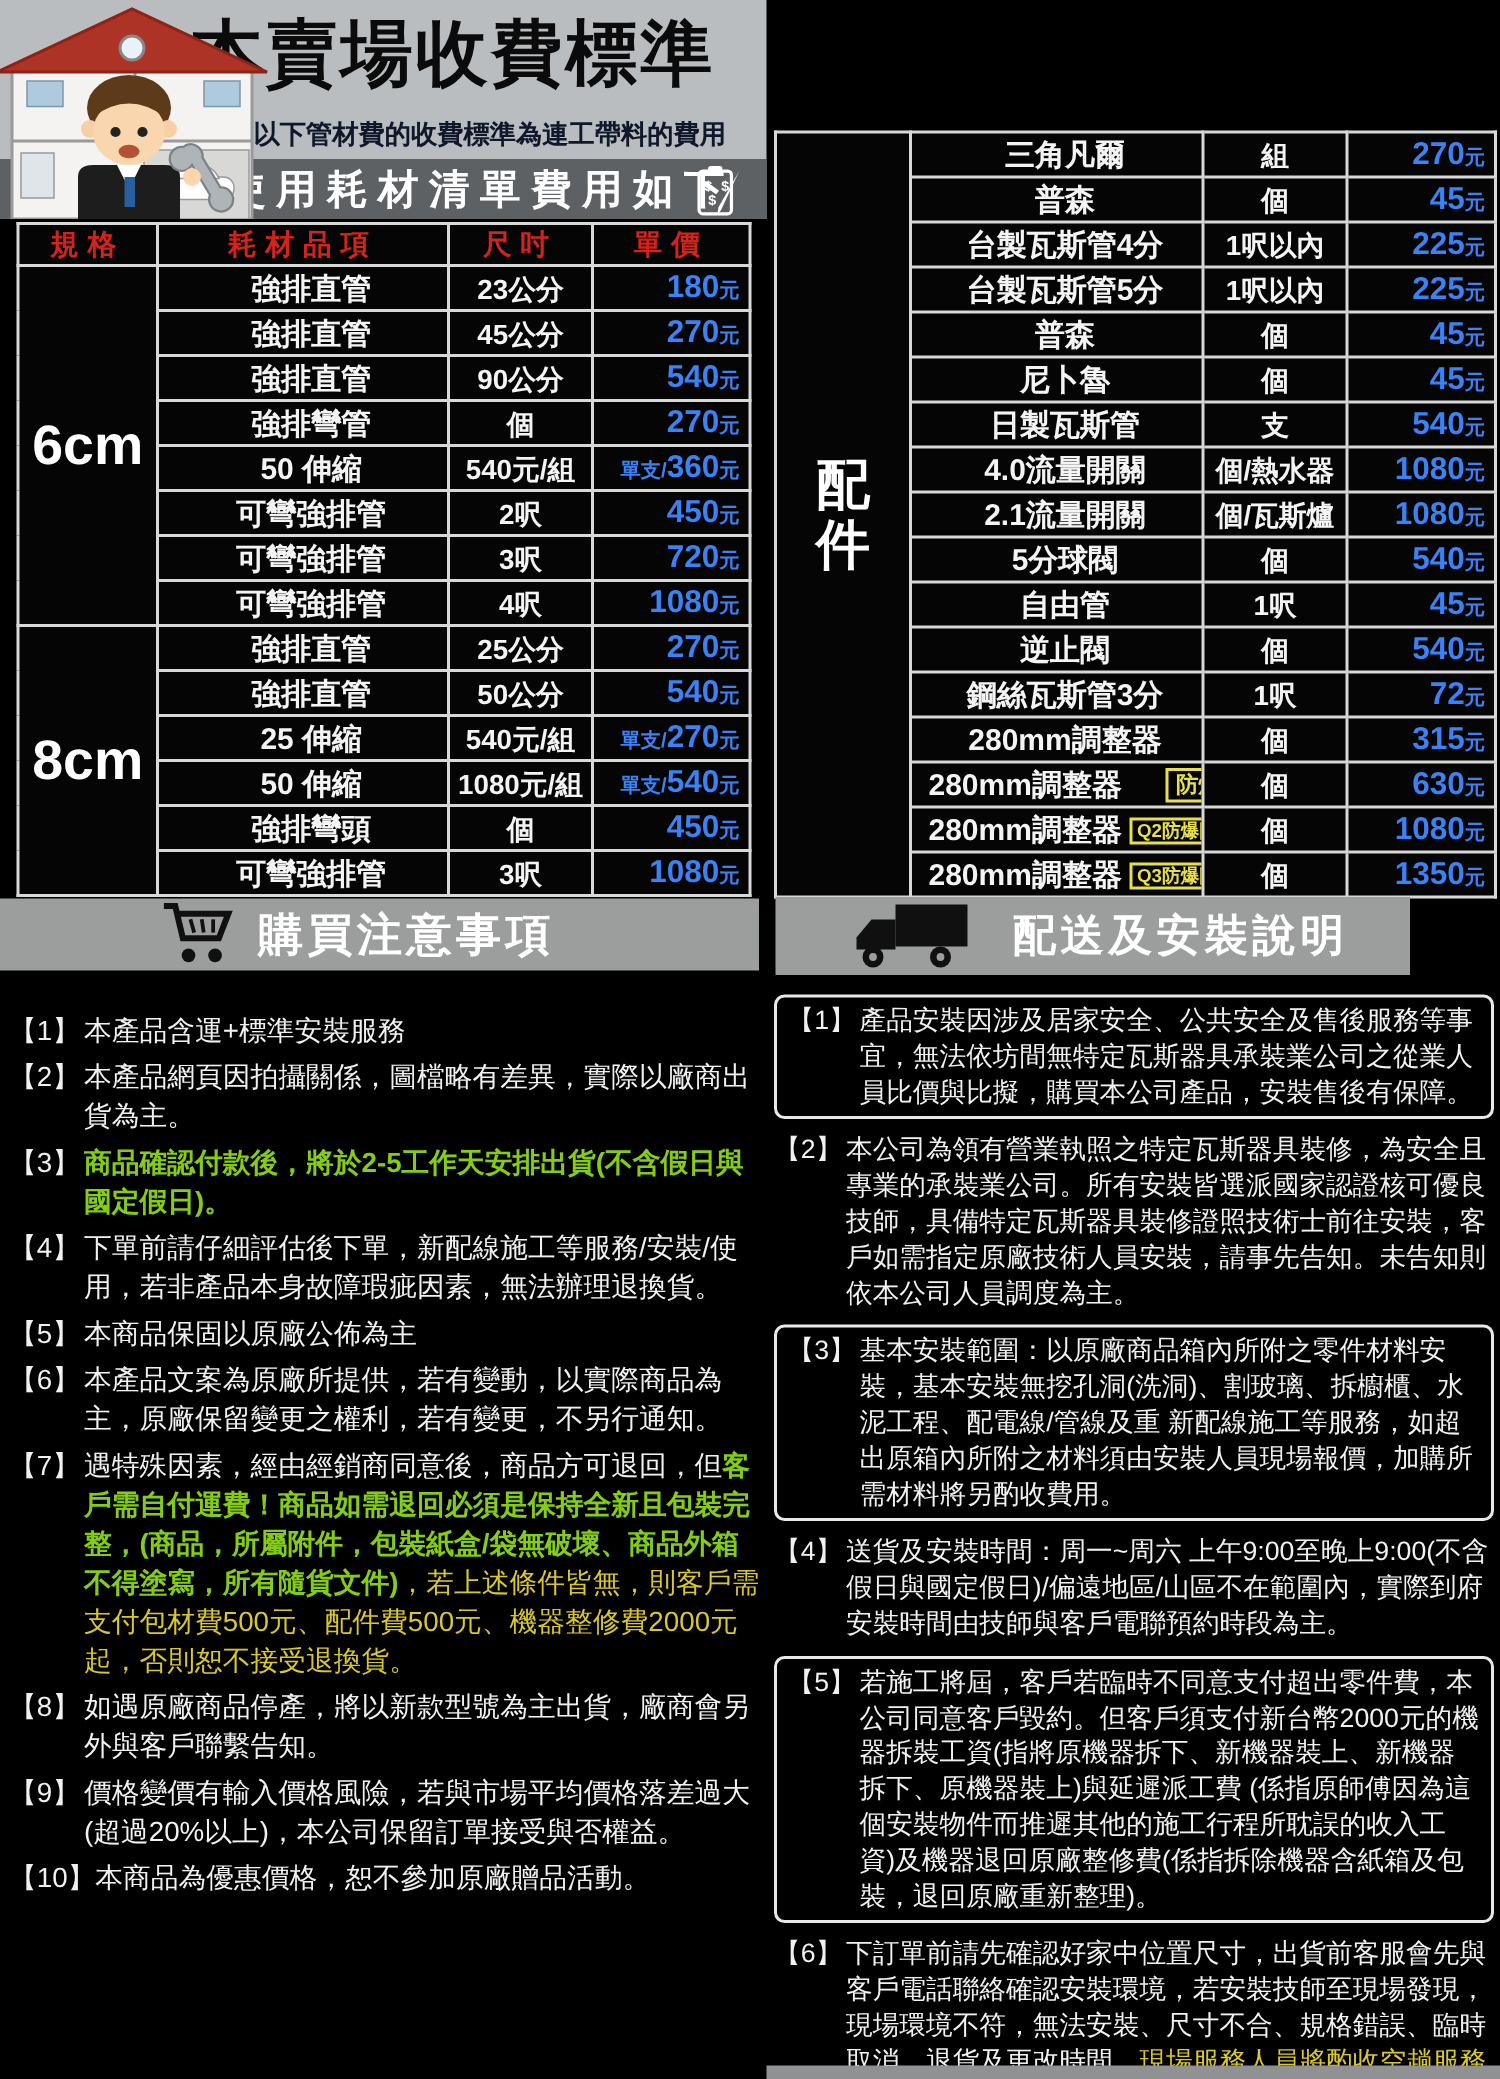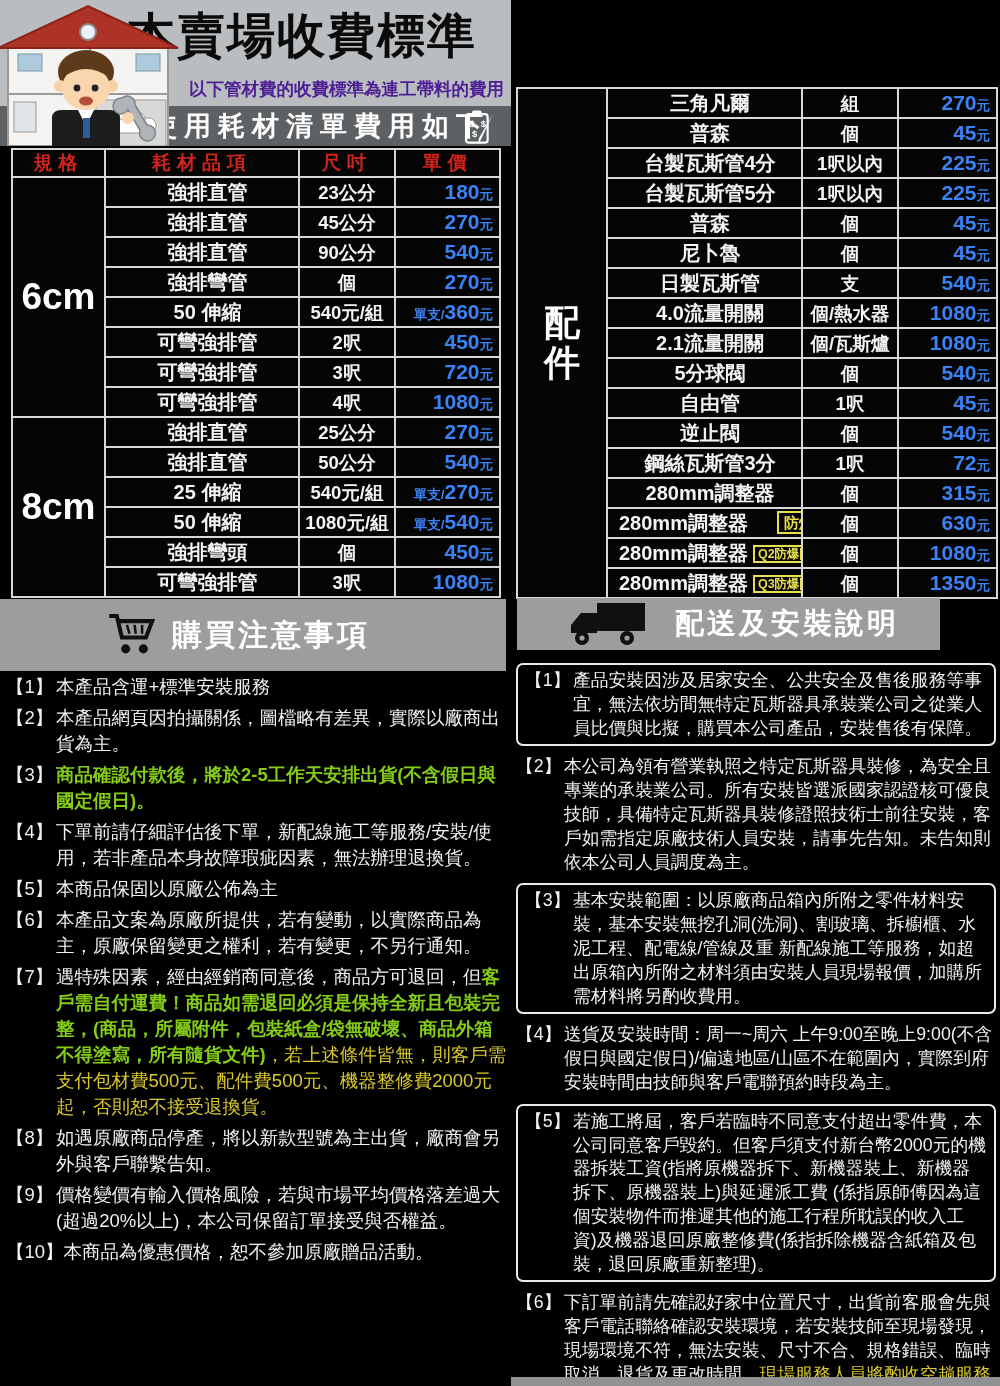--- a/index.html
+++ b/index.html
@@ -5,21 +5,21 @@
   html,body{margin:0;padding:0;background:#000;}
   body{width:1000px;height:1386px;position:relative;font-family:"Liberation Sans","DejaVu Sans",sans-serif;}
   .page{position:absolute;inset:0;width:1000px;height:1386px;background:#000;overflow:hidden;}
 
   
   .hero{position:absolute;left:0;top:0;width:511px;height:146px;background:#b9bdbf;overflow:hidden;}
   .hero-bar{position:absolute;left:0;top:106px;width:511px;height:40px;background:#5d6163;color:#fff;
             font-weight:bold;font-size:27px;line-height:40px;letter-spacing:7px;padding-left:150px;box-sizing:border-box;z-index:1;}
   .hero-bar .clip{position:absolute;right:14px;top:2px;}
   .hero-title{position:absolute;left:127px;top:4px;font-size:48px;font-weight:bold;color:#0b0b0b;letter-spacing:2px;z-index:2;}
-  .hero-sub{position:absolute;left:189px;top:77px;font-size:17.5px;font-weight:bold;color:#4c1d95;z-index:2;}
+  .hero-sub{position:absolute;left:169px;top:77px;font-size:17.5px;font-weight:bold;color:#0f172a;z-index:2;}
   .house{position:absolute;left:-6px;top:2px;z-index:3;}
 
   
   table.ptable{position:absolute;border-collapse:collapse;table-layout:fixed;background:#050505;}
   table.ptable td,table.ptable th{border:2.5px solid #d8d8d8;overflow:hidden;white-space:nowrap;}
   table.left{left:11px;top:148px;width:488px;}
   table.rightt{left:516px;top:87px;width:480px;}
   table.ptable thead tr{height:26px;}
   table.ptable tbody tr{height:30px;}
   th{color:#d2231d;font-size:19px;font-weight:bold;letter-spacing:6px;text-align:center;padding:0;margin-top:38px;}
@@ -29,21 +29,21 @@
   td.price .val{font-size:21px;}
   td.price .pre,td.price .unit{font-size:13.5px;}
   td.spec{color:#fff;font-size:37px;font-weight:bold;text-align:center;padding:0;border-radius:24px;}
   td.side{color:#fff;font-size:36px;font-weight:bold;text-align:center;line-height:1.12;white-space:normal;padding:0;}
   .badge{display:inline-block;color:#e8df4e;border:2px solid #e8df4e;font-weight:bold;
          font-size:12.5px;line-height:1.15;padding:0 3px;margin-left:5px;vertical-align:2px;letter-spacing:0;}
   .badge.big{font-size:15px;padding:1px 5px;margin-left:29px;}
 
   
   .bar{position:absolute;background:#9c9e9d;display:flex;align-items:center;color:#fff;font-weight:bold;}
-  .bar-left{left:0;top:599px;width:506px;height:72px;padding-left:108px;box-sizing:border-box;}
+  .bar-left{left:0;top:599px;width:506px;height:48px;padding-left:108px;box-sizing:border-box;}
   .bar-right{left:517px;top:598px;width:423px;height:52px;padding-left:50px;box-sizing:border-box;}
   .bar .ttl{font-size:30px;letter-spacing:3px;margin-left:16px;}
   .bar-right .ttl{font-size:29px;}
 
   
   .notes{position:absolute;color:#f1f1f1;}
   #purchase-notes{left:6px;top:674px;width:501px;font-size:18.5px;line-height:26px;}
   #delivery-notes{left:516px;top:663px;width:480px;font-size:17.8px;line-height:23.8px;}
   .note{display:flex;margin-bottom:5px;}
   #delivery-notes .note{margin-bottom:9px;}

